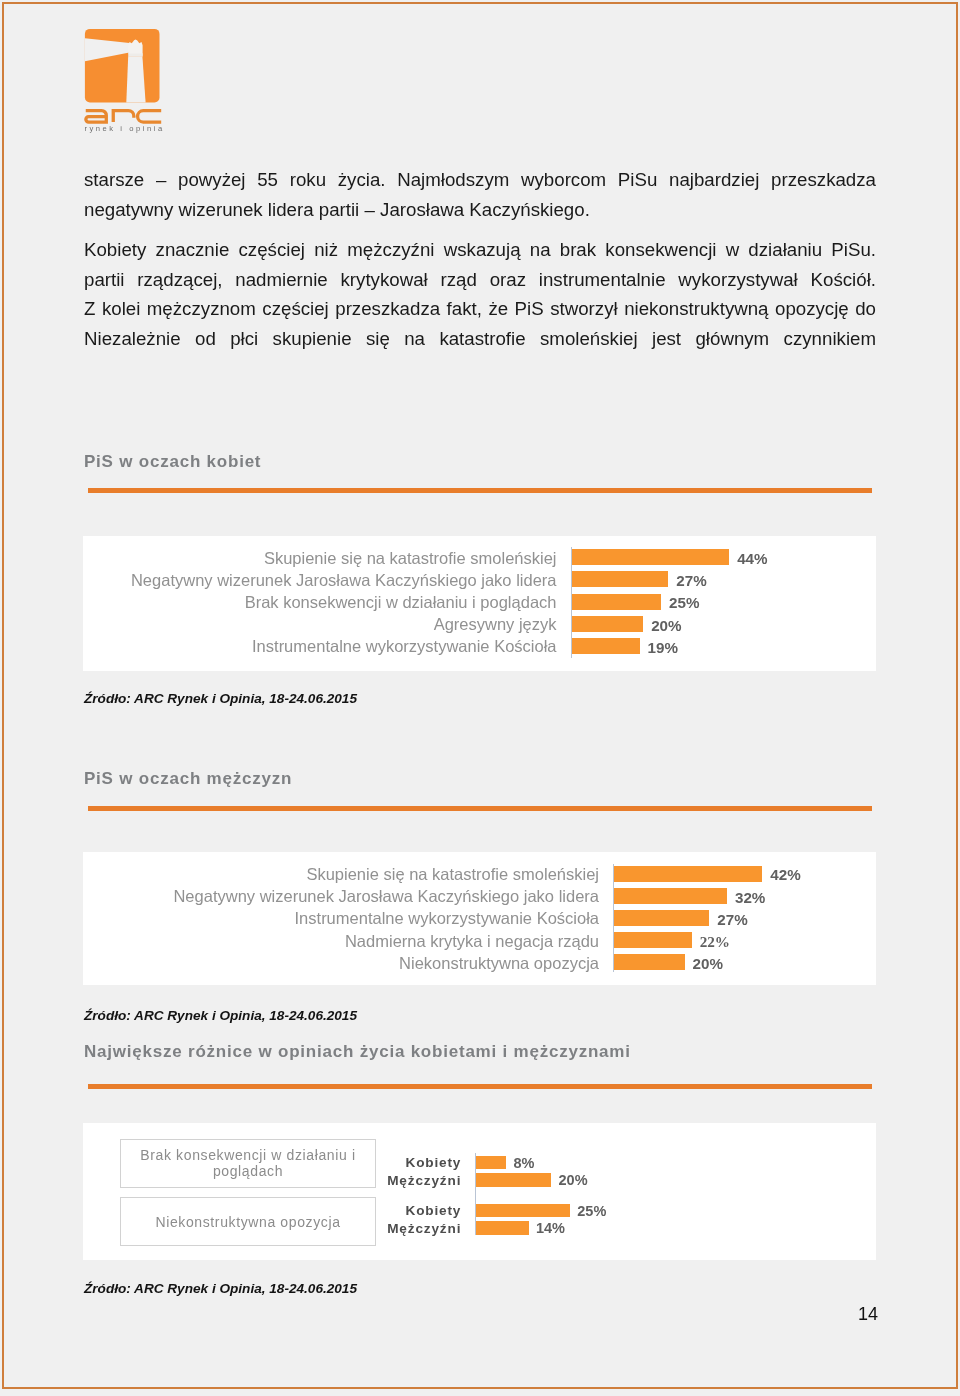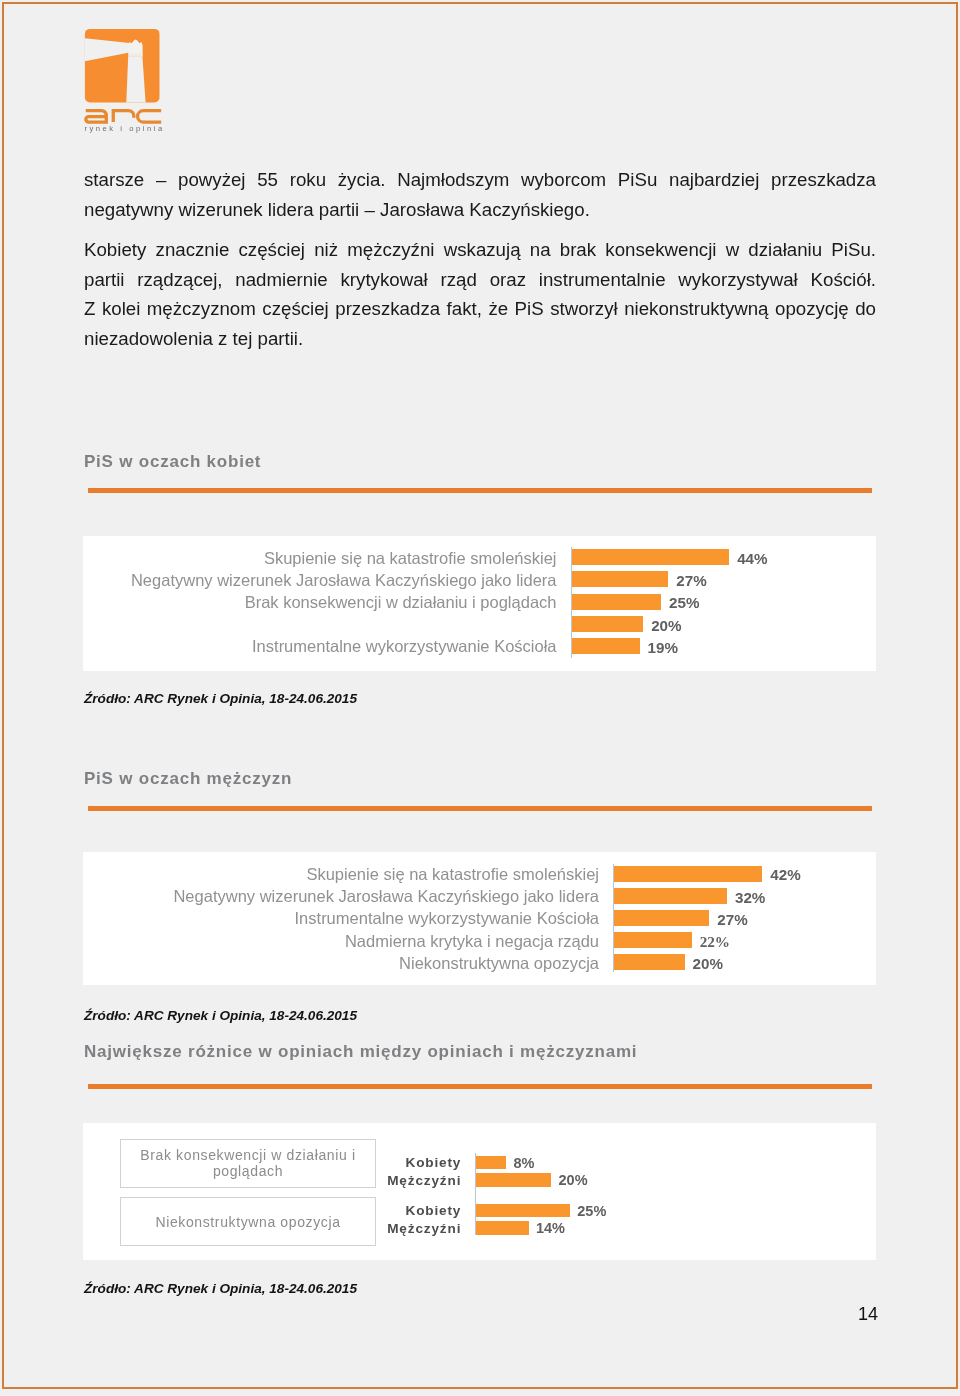--- a/index.html
+++ b/index.html
@@ -50,36 +50,37 @@
   </svg>
 </div>
 
 <div class="body-text">
   <div class="tline j">starsze – powyżej 55 roku życia. Najmłodszym wyborcom PiSu najbardziej przeszkadza</div>
   <div class="tline">negatywny wizerunek lidera partii – Jarosława Kaczyńskiego.</div>
   <div class="tgap"></div>
   <div class="tline j">Kobiety znacznie częściej niż mężczyźni wskazują na brak konsekwencji w działaniu PiSu.</div>
   <div class="tline j">partii rządzącej, nadmiernie krytykował rząd oraz instrumentalnie wykorzystywał Kościół.</div>
   <div class="tline j">Z kolei mężczyznom częściej przeszkadza fakt, że PiS stworzył niekonstruktywną opozycję do</div>
-  <div class="tline">niezadowolenia z tej partii.</div>
+  <div class="tline j">Niezależnie od płci skupienie się na katastrofie smoleńskiej jest głównym czynnikiem</div>
 </div>
 
 <div class="sec-h" id="h1" style="left:84px;top:452px;">PiS w oczach kobiet</div>
 <div class="rule" id="r1" style="top:488px;"></div>
 <div class="chartbox" id="cb1" style="top:536px;height:135px;">
     <div class="axis" style="left: 487.5px; top: 11.1px; height: 111.1px;"></div>
     <div class="cat" style="top: 12.6px; left: 0px; width: 473.5px;">Skupienie się na katastrofie smoleńskiej</div>
     <div class="bar" style="left: 488.5px; top: 13.1px; width: 157.652px; height: 16px; background: rgb(249, 150, 46);"></div>
     <div class="val" style="left: 654.152px; top: 13.9px; text-align: center;">44%</div>
     <div class="cat" style="top: 34.8px; left: 0px; width: 473.5px;">Negatywny wizerunek Jarosława Kaczyńskiego jako lidera</div>
     <div class="bar" style="left: 488.5px; top: 35.3px; width: 96.741px; height: 16px; background: rgb(249, 150, 46);"></div>
     <div class="val" style="left: 593.241px; top: 36.1px;">27%</div>
     <div class="cat" style="top: 57px; left: 0px; width: 473.5px;">Brak konsekwencji w działaniu i poglądach</div>
     <div class="bar" style="left: 488.5px; top: 57.5px; width: 89.575px; height: 16px; background: rgb(249, 150, 46);"></div>
     <div class="val" style="left: 586.075px; top: 58.3px;">25%</div>
+    <div class="cat" style="top: 79.2px; left: 0px; width: 473.5px;">Agresywny język</div>
     <div class="bar" style="left: 488.5px; top: 79.7px; width: 71.66px; height: 16px; background: rgb(249, 150, 46);"></div>
     <div class="val" style="left: 568.16px; top: 80.5px;">20%</div>
     <div class="cat" style="top: 101.4px; left: 0px; width: 473.5px;">Instrumentalne wykorzystywanie Kościoła</div>
     <div class="bar" style="left: 488.5px; top: 101.9px; width: 68.077px; height: 16px; background: rgb(249, 150, 46);"></div>
     <div class="val" style="left: 564.577px; top: 102.7px;">19%</div>
   </div>
 <div class="src" id="s1" style="top:691px;">Źródło: ARC Rynek i Opinia, 18-24.06.2015</div>
 
 <div class="sec-h" id="h2" style="left:84px;top:769px;">PiS w oczach mężczyzn</div>
 <div class="rule" id="r2" style="top:806px;"></div>
@@ -96,21 +97,21 @@
     <div class="val" style="left: 634.31px; top: 58.7px;">27%</div>
     <div class="cat" style="top: 79.6px; left: 0px; width: 516px;">Nadmierna krytyka i negacja rządu</div>
     <div class="bar" style="left: 531px; top: 80.1px; width: 77.66px; height: 16px; background: rgb(249, 150, 46);"></div>
     <div class="val" style="left: 616.66px; top: 80.9px; font-family: Liberation Serif, serif;">22%</div>
     <div class="cat" style="top: 101.8px; left: 0px; width: 516px;">Niekonstruktywna opozycja</div>
     <div class="bar" style="left: 531px; top: 102.3px; width: 70.6px; height: 16px; background: rgb(249, 150, 46);"></div>
     <div class="val" style="left: 609.6px; top: 103.1px;">20%</div>
   </div>
 <div class="src" id="s2" style="top:1008px;">Źródło: ARC Rynek i Opinia, 18-24.06.2015</div>
 
-<div class="sec-h" id="h3" style="left:84px;top:1042px;">Największe różnice w opiniach między opiniach i mężczyznami</div>
+<div class="sec-h" id="h3" style="left:84px;top:1042px;">Największe różnice w opiniach życia kobietami i mężczyznami</div>
 <div class="rule" id="r3" style="top:1084px;"></div>
 <div class="chartbox" id="cb3" style="top:1123px;height:137px;">
     <div class="axis" style="left: 392.3px; top: 30px; height: 82px;"></div>
     <div class="labelbox" style="left: 37px; top: 15.5px; width: 256px; height: 49px;">Brak konsekwencji w działaniu i poglądach</div>
     <div class="grp" style="left: 260px; width: 118.3px; top: 32.2px;">Kobiety</div>
     <div class="bar" style="left: 393.3px; top: 32.7px; width: 30.08px; height: 13.5px; background: rgb(249, 150, 46);"></div>
     <div class="val" style="font-size: 14.5px; left: 430.38px; top: 32.1px;">8%</div>
     <div class="grp" style="left: 260px; width: 118.3px; top: 49.5px;">Mężczyźni</div>
     <div class="bar" style="left: 393.3px; top: 50px; width: 75.2px; height: 13.5px; background: rgb(249, 150, 46);"></div>
     <div class="val" style="font-size: 14.5px; left: 475.5px; top: 49.4px;">20%</div>

